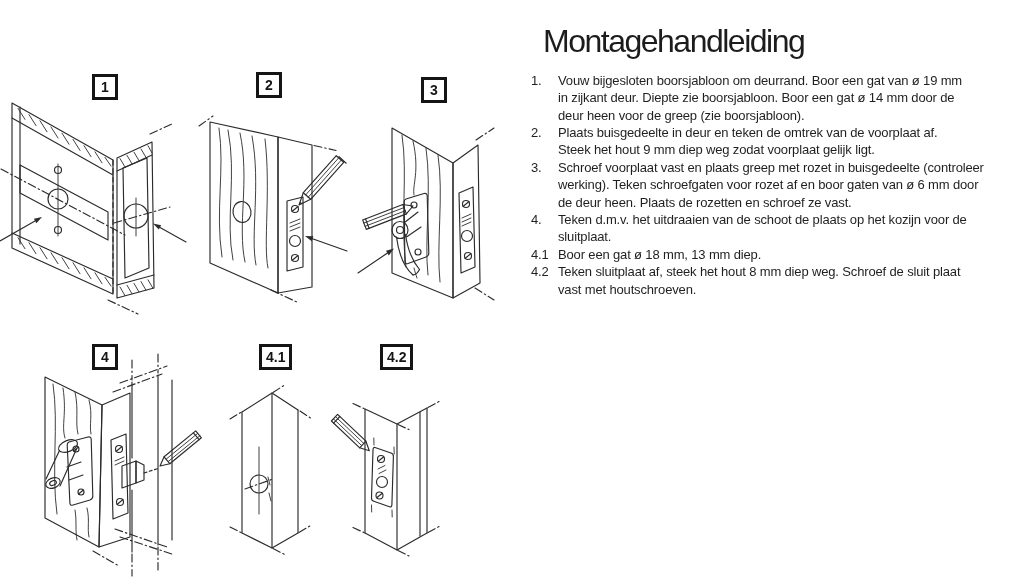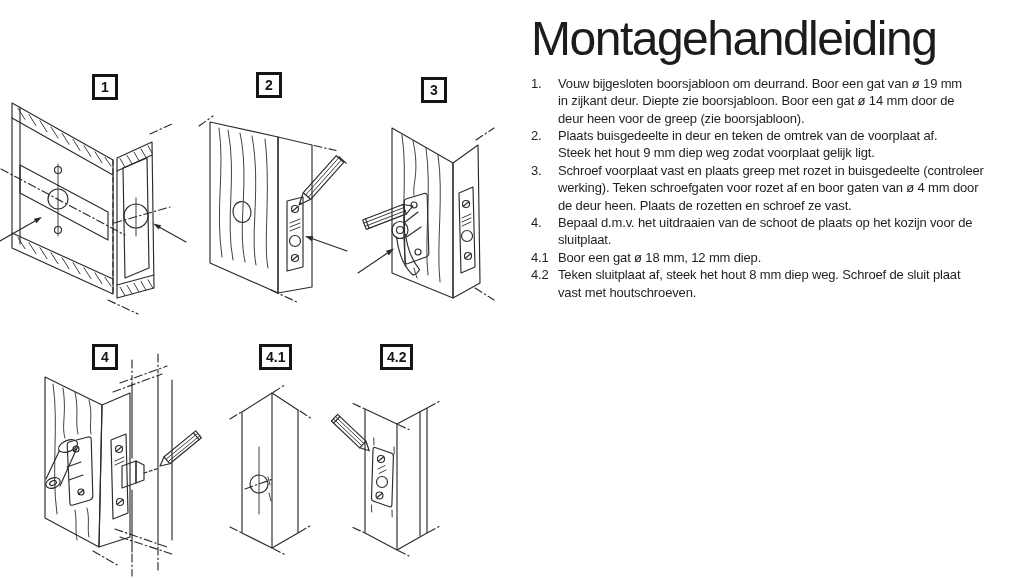--- a/index.html
+++ b/index.html
@@ -18,21 +18,21 @@
   .d32{stroke-dasharray:3 2.5;}
   .fig-label{
     position:absolute;box-sizing:border-box;
     min-width:26px;height:26px;padding:0 4px;
     border:3px solid #151515;background:#fff;
     display:flex;align-items:center;justify-content:center;
     font-size:14px;font-weight:700;color:#151515;
   }
   .text-col{position:absolute;left:531px;top:12px;width:489px;}
   .page-title{
-    margin:0;font-size:48px;font-weight:400;letter-spacing:-1.5px;
+    margin:12px;font-size:32px;font-weight:400;letter-spacing:-1.5px;
     color:#1c1c1c;line-height:1.12;
   }
   .instr-list{margin:9px 0 0 0;}
   .instr-item{display:grid;grid-template-columns:27px 1fr;}
   .instr-num,.instr-text{
     font-size:13px;line-height:17.4px;letter-spacing:-0.15px;color:#1f1f1f;
   }
   .instr-text{white-space:pre-line;}
 </style>
 </head>
@@ -313,31 +313,31 @@
 deur heen voor de greep (zie boorsjabloon).</span>
     </div>
     <div class="instr-item">
       <span class="instr-num">2.</span>
       <span class="instr-text">Plaats buisgedeelte in deur en teken de omtrek van de voorplaat af.
 Steek het hout 9 mm diep weg zodat voorplaat gelijk ligt.</span>
     </div>
     <div class="instr-item">
       <span class="instr-num">3.</span>
       <span class="instr-text">Schroef voorplaat vast en plaats greep met rozet in buisgedeelte (controleer
-werking). Teken schroefgaten voor rozet af en boor gaten van ø 4 mm door
+werking). Teken schroefgaten voor rozet af en boor gaten van ø 6 mm door
 de deur heen. Plaats de rozetten en schroef ze vast.</span>
     </div>
     <div class="instr-item">
       <span class="instr-num">4.</span>
-      <span class="instr-text">Bepaal d.m.v. het uitdraaien van de schoot de plaats op het kozijn voor de
+      <span class="instr-text">Teken d.m.v. het uitdraaien van de schoot de plaats op het kozijn voor de
 sluitplaat.</span>
     </div>
     <div class="instr-item">
       <span class="instr-num">4.1</span>
-      <span class="instr-text">Boor een gat ø 18 mm, 12 mm diep.</span>
+      <span class="instr-text">Boor een gat ø 18 mm, 13 mm diep.</span>
     </div>
     <div class="instr-item">
       <span class="instr-num">4.2</span>
       <span class="instr-text">Teken sluitplaat af, steek het hout 8 mm diep weg. Schroef de sluit plaat
 vast met houtschroeven.</span>
     </div>
   </div>
 </div>
 
 </body></html>

